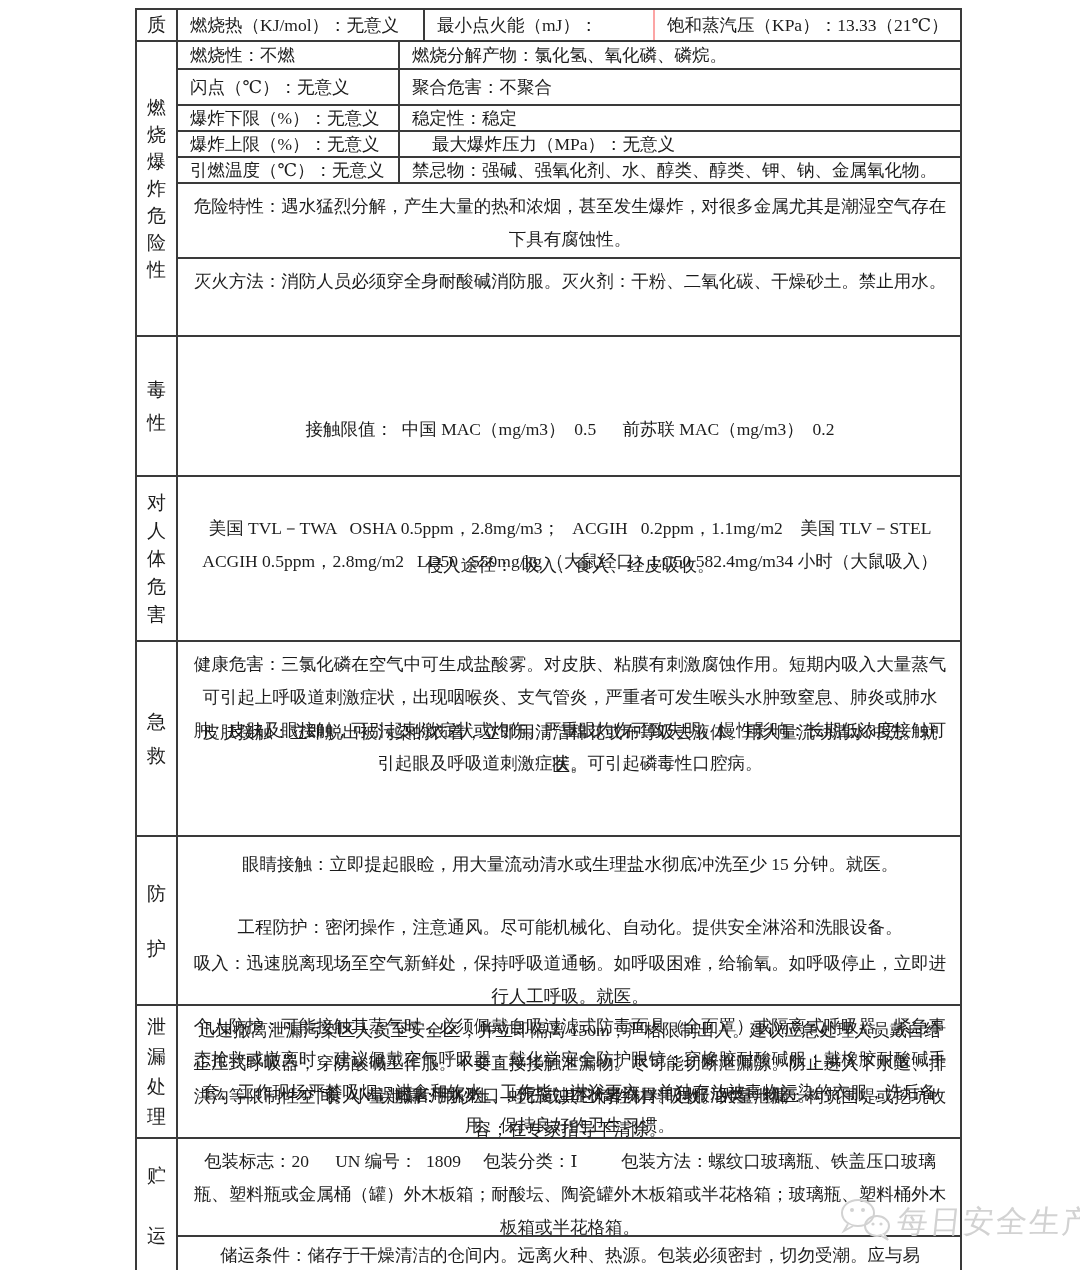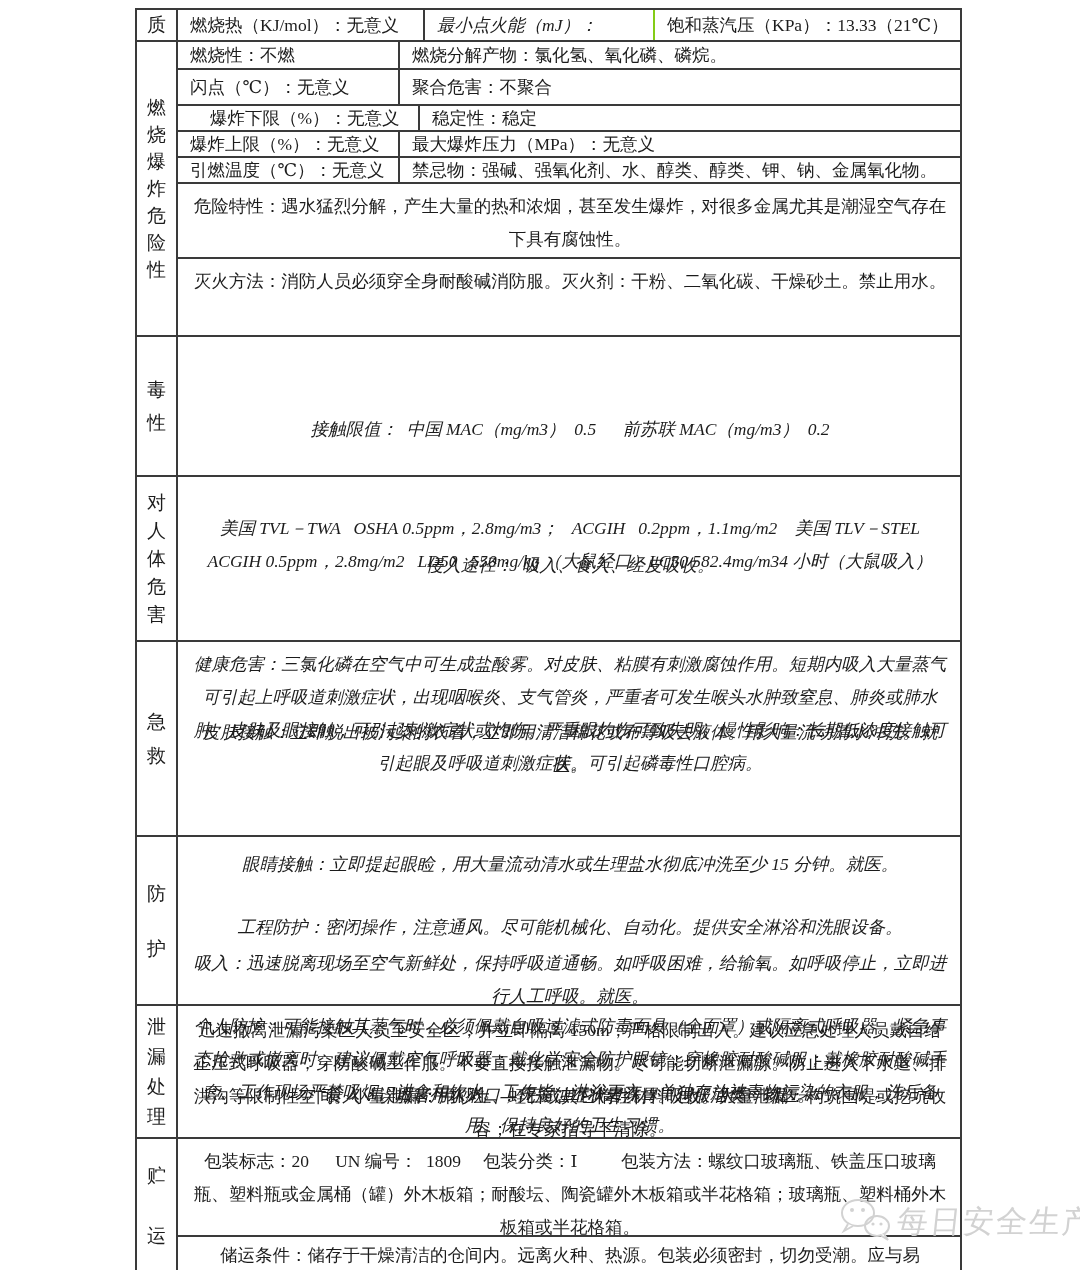--- a/index.html
+++ b/index.html
@@ -54,30 +54,30 @@
     font-size:17.5px;
     white-space:nowrap;overflow:hidden;
   }
   .cell-line{
     display:flex;align-items:center;
     padding-left:12px;
     font-size:17.5px;
     white-space:pre;overflow:hidden;
   }
   .r1c1{width:247px;flex:0 0 247px;border-right:2px solid #3a3a3a;}
-  .r1c2{width:230px;flex:0 0 230px;border-right:2px solid #84cc16;font-style:italic;}
+  .r1c2{width:230px;flex:0 0 230px;border-right:2px solid #fca5a5;}
   .r1c3{flex:1;}
 
   .parrow{
     padding:6px 10px 0 12px;
     font-size:17.5px;
     line-height:33px;
     white-space:pre-wrap;
   }
-  .para{white-space:pre-wrap;font-style:italic;}
+  .para{white-space:pre-wrap;}
 
   .watermark{
     position:absolute;left:836px;top:1196px;
     display:flex;align-items:center;gap:5px;
     z-index:5;pointer-events:none;
   }
   .watermark-label{
     font-size:31px;
     color:#d2d2d2;
     letter-spacing:2px;
@@ -112,25 +112,25 @@
       </div>
       <div class="content">
         <div class="subrow" style="height:27px;">
           <div class="pair-left">燃烧性：不燃</div>
           <div class="pair-right">燃烧分解产物：氯化氢、氧化磷、磷烷。</div>
         </div>
         <div class="subrow" style="height:37px;">
           <div class="pair-left">闪点（℃）：无意义</div>
           <div class="pair-right">聚合危害：不聚合</div>
         </div>
-        <div class="subrow" style="height:27px;padding-left:20px;">
+        <div class="subrow" style="height:27px;">
           <div class="pair-left">爆炸下限（%）：无意义</div>
           <div class="pair-right">稳定性：稳定</div>
         </div>
-        <div class="subrow" style="height:26px;">
+        <div class="subrow" style="height:26px;gap:20px;">
           <div class="pair-left">爆炸上限（%）：无意义</div>
           <div class="pair-right">最大爆炸压力（MPa）：无意义</div>
         </div>
         <div class="subrow" style="height:27px;">
           <div class="pair-left">引燃温度（℃）：无意义</div>
           <div class="pair-right">禁忌物：强碱、强氧化剂、水、醇类、醇类、钾、钠、金属氧化物。</div>
         </div>
         <div class="parrow" style="height:77px;">危险特性：遇水猛烈分解，产生大量的热和浓烟，甚至发生爆炸，对很多金属尤其是潮湿空气存在下具有腐蚀性。</div>
         <div class="parrow" style="height:80px;">灭火方法：消防人员必须穿全身耐酸碱消防服。灭火剂：干粉、二氧化碳、干燥砂土。禁止用水。</div>
       </div>

